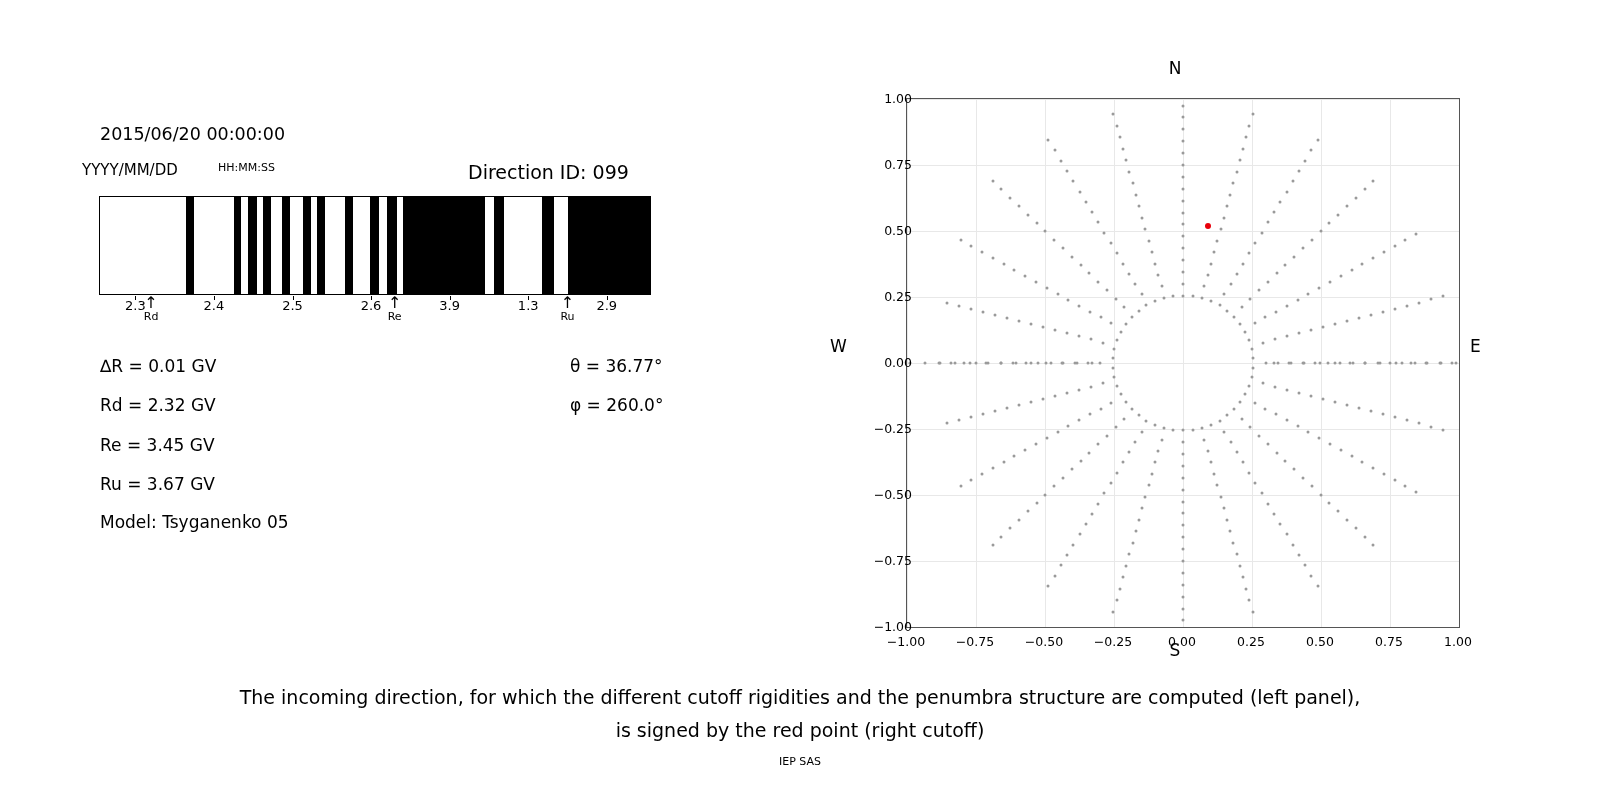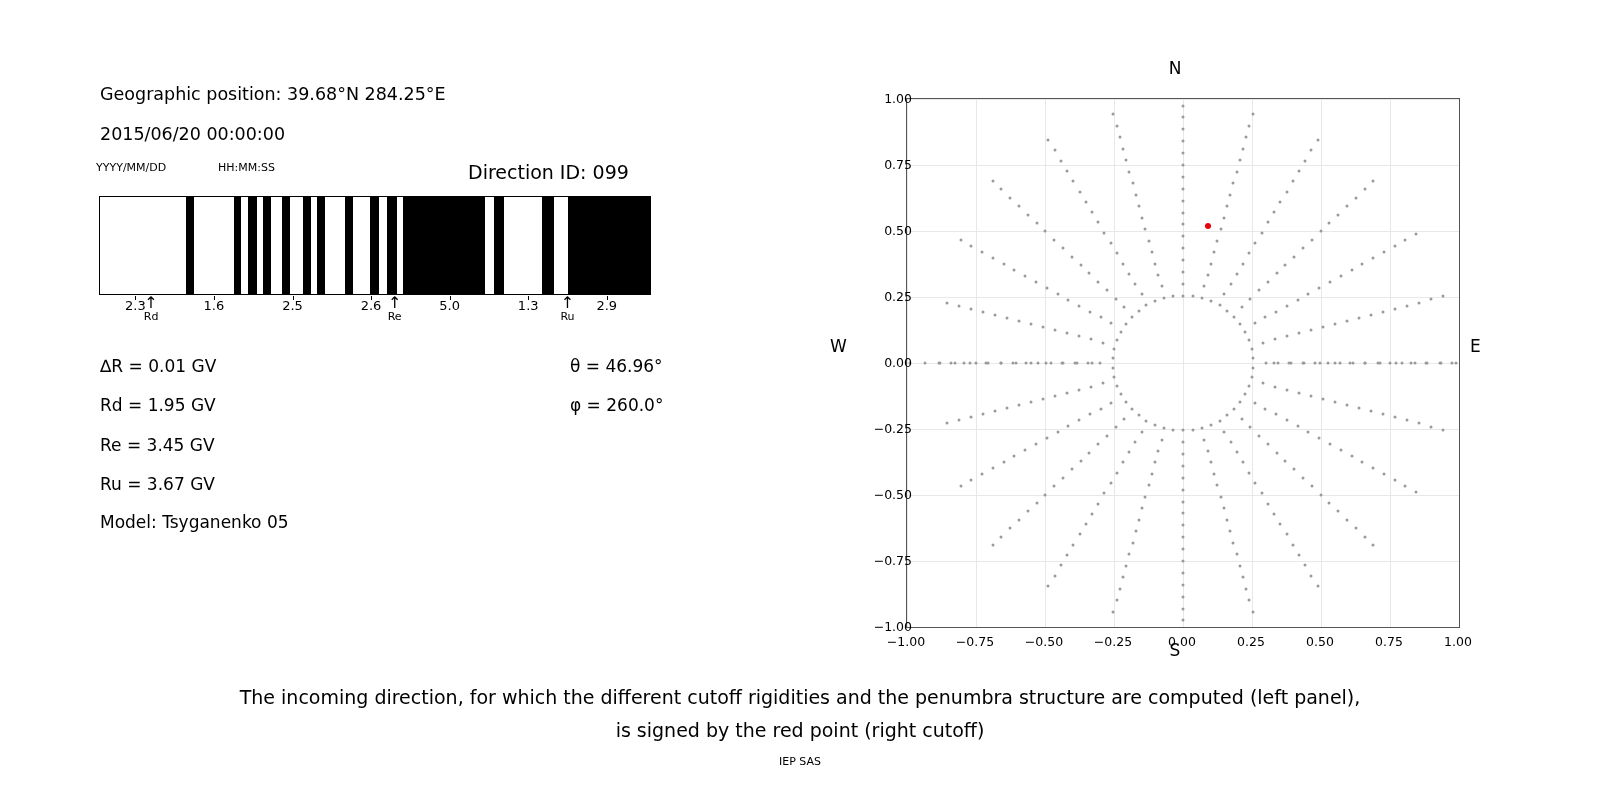--- a/index.html
+++ b/index.html
@@ -17,21 +17,21 @@
   }
   .panel-left {
     position: absolute;
     left: 0; top: 0;
     width: 760px; height: 680px;
   }
   .txt { position: absolute; white-space: nowrap; }
 
   #geo-position { left: 100px; top: 84px; font-size: 17.5px; }
   #datetime     { left: 100px; top: 124px; font-size: 17.5px; }
-  #fmt-date     { left: 96px; top: 161px; font-size: 11px; }
+  #fmt-date     { left: 82px; top: 161px; font-size: 15px; }
   #fmt-time     { left: 218px; top: 161px; font-size: 11px; }
   #direction-id { left: 468px; top: 161px; font-size: 19px; }
 
   .penumbra-box {
     position: absolute;
     left: 99px; top: 196px;
     width: 552px; height: 99px;
     border: 1px solid #000;
     box-sizing: border-box;
     background: #ffffff;
@@ -148,21 +148,20 @@
     text-align: center;
     top: 755px;
     font-size: 11px;
   }
 </style>
 </head>
 <body>
 
 <div class="panel-left">
 
-  <div class="txt" id="geo-position">Geographic position: 39.68°N 284.25°E</div>
 
   <div class="txt" id="datetime">2015/06/20 00:00:00</div>
 
   <div class="txt" id="fmt-date">YYYY/MM/DD</div>
 
   <div class="txt" id="fmt-time">HH:MM:SS</div>
 
   <div class="txt" id="direction-id">Direction ID: 099</div>
 
   <div class="penumbra-box" id="penumbra-box">
@@ -179,27 +178,27 @@
       <div class="band" style="left: 303.286px; width: 81.7143px; background: rgb(0, 0, 0);"></div>
       <div class="band" style="left: 394.429px; width: 9.42857px; background: rgb(0, 0, 0);"></div>
       <div class="band" style="left: 442.357px; width: 11.7857px; background: rgb(0, 0, 0);"></div>
       <div class="band" style="left: 468.286px; width: 81.7143px; background: rgb(0, 0, 0);"></div>
     </div>
 
   <div class="axis-ticks" id="penumbra-axis">
       <div class="tick-mark" style="left: 36.3571px;"></div>
       <div class="tick-label" style="left: 36.3571px;">2.3</div>
       <div class="tick-mark" style="left: 114.929px;"></div>
-      <div class="tick-label" style="left: 114.929px;">1.6</div>
+      <div class="tick-label" style="left: 114.929px;">2.4</div>
       <div class="tick-mark" style="left: 193.5px;"></div>
       <div class="tick-label" style="left: 193.5px;">2.5</div>
       <div class="tick-mark" style="left: 272.071px;"></div>
       <div class="tick-label" style="left: 272.071px;">2.6</div>
       <div class="tick-mark" style="left: 350.643px;"></div>
-      <div class="tick-label" style="left: 350.643px;">5.0</div>
+      <div class="tick-label" style="left: 350.643px;">3.9</div>
       <div class="tick-mark" style="left: 429.214px;"></div>
       <div class="tick-label" style="left: 429.214px;">1.3</div>
       <div class="tick-mark" style="left: 507.786px;"></div>
       <div class="tick-label" style="left: 507.786px;">2.9</div>
     </div>
 
   <div id="penumbra-markers">
       <div class="marker-arrow" style="left: 151.071px; top: 296px;">
         <span class="arrow-glyph">↑</span>
         <span class="arrow-label">Rd</span>
@@ -208,25 +207,25 @@
         <span class="arrow-glyph">↑</span>
         <span class="arrow-label">Re</span>
       </div>
       <div class="marker-arrow" style="left: 567.5px; top: 296px;">
         <span class="arrow-glyph">↑</span>
         <span class="arrow-label">Ru</span>
       </div>
     </div>
 
   <div class="stat" id="stat-dR">∆R = 0.01 GV</div>
-  <div class="stat" id="stat-Rd">Rd = 1.95 GV</div>
+  <div class="stat" id="stat-Rd">Rd = 2.32 GV</div>
   <div class="stat" id="stat-Re">Re = 3.45 GV</div>
   <div class="stat" id="stat-Ru">Ru = 3.67 GV</div>
   <div class="stat" id="stat-model">Model: Tsyganenko 05</div>
-  <div class="stat" id="stat-theta">θ = 46.96°</div>
+  <div class="stat" id="stat-theta">θ = 36.77°</div>
   <div class="stat" id="stat-phi">φ = 260.0°</div>
 </div>
 
 <div class="panel-right">
   <div class="cardinal" id="card-N">N</div>
   <div class="cardinal" id="card-S">S</div>
   <div class="cardinal" id="card-W">W</div>
   <div class="cardinal" id="card-E">E</div>
 
   <div class="plot-frame" id="sky-plot">

